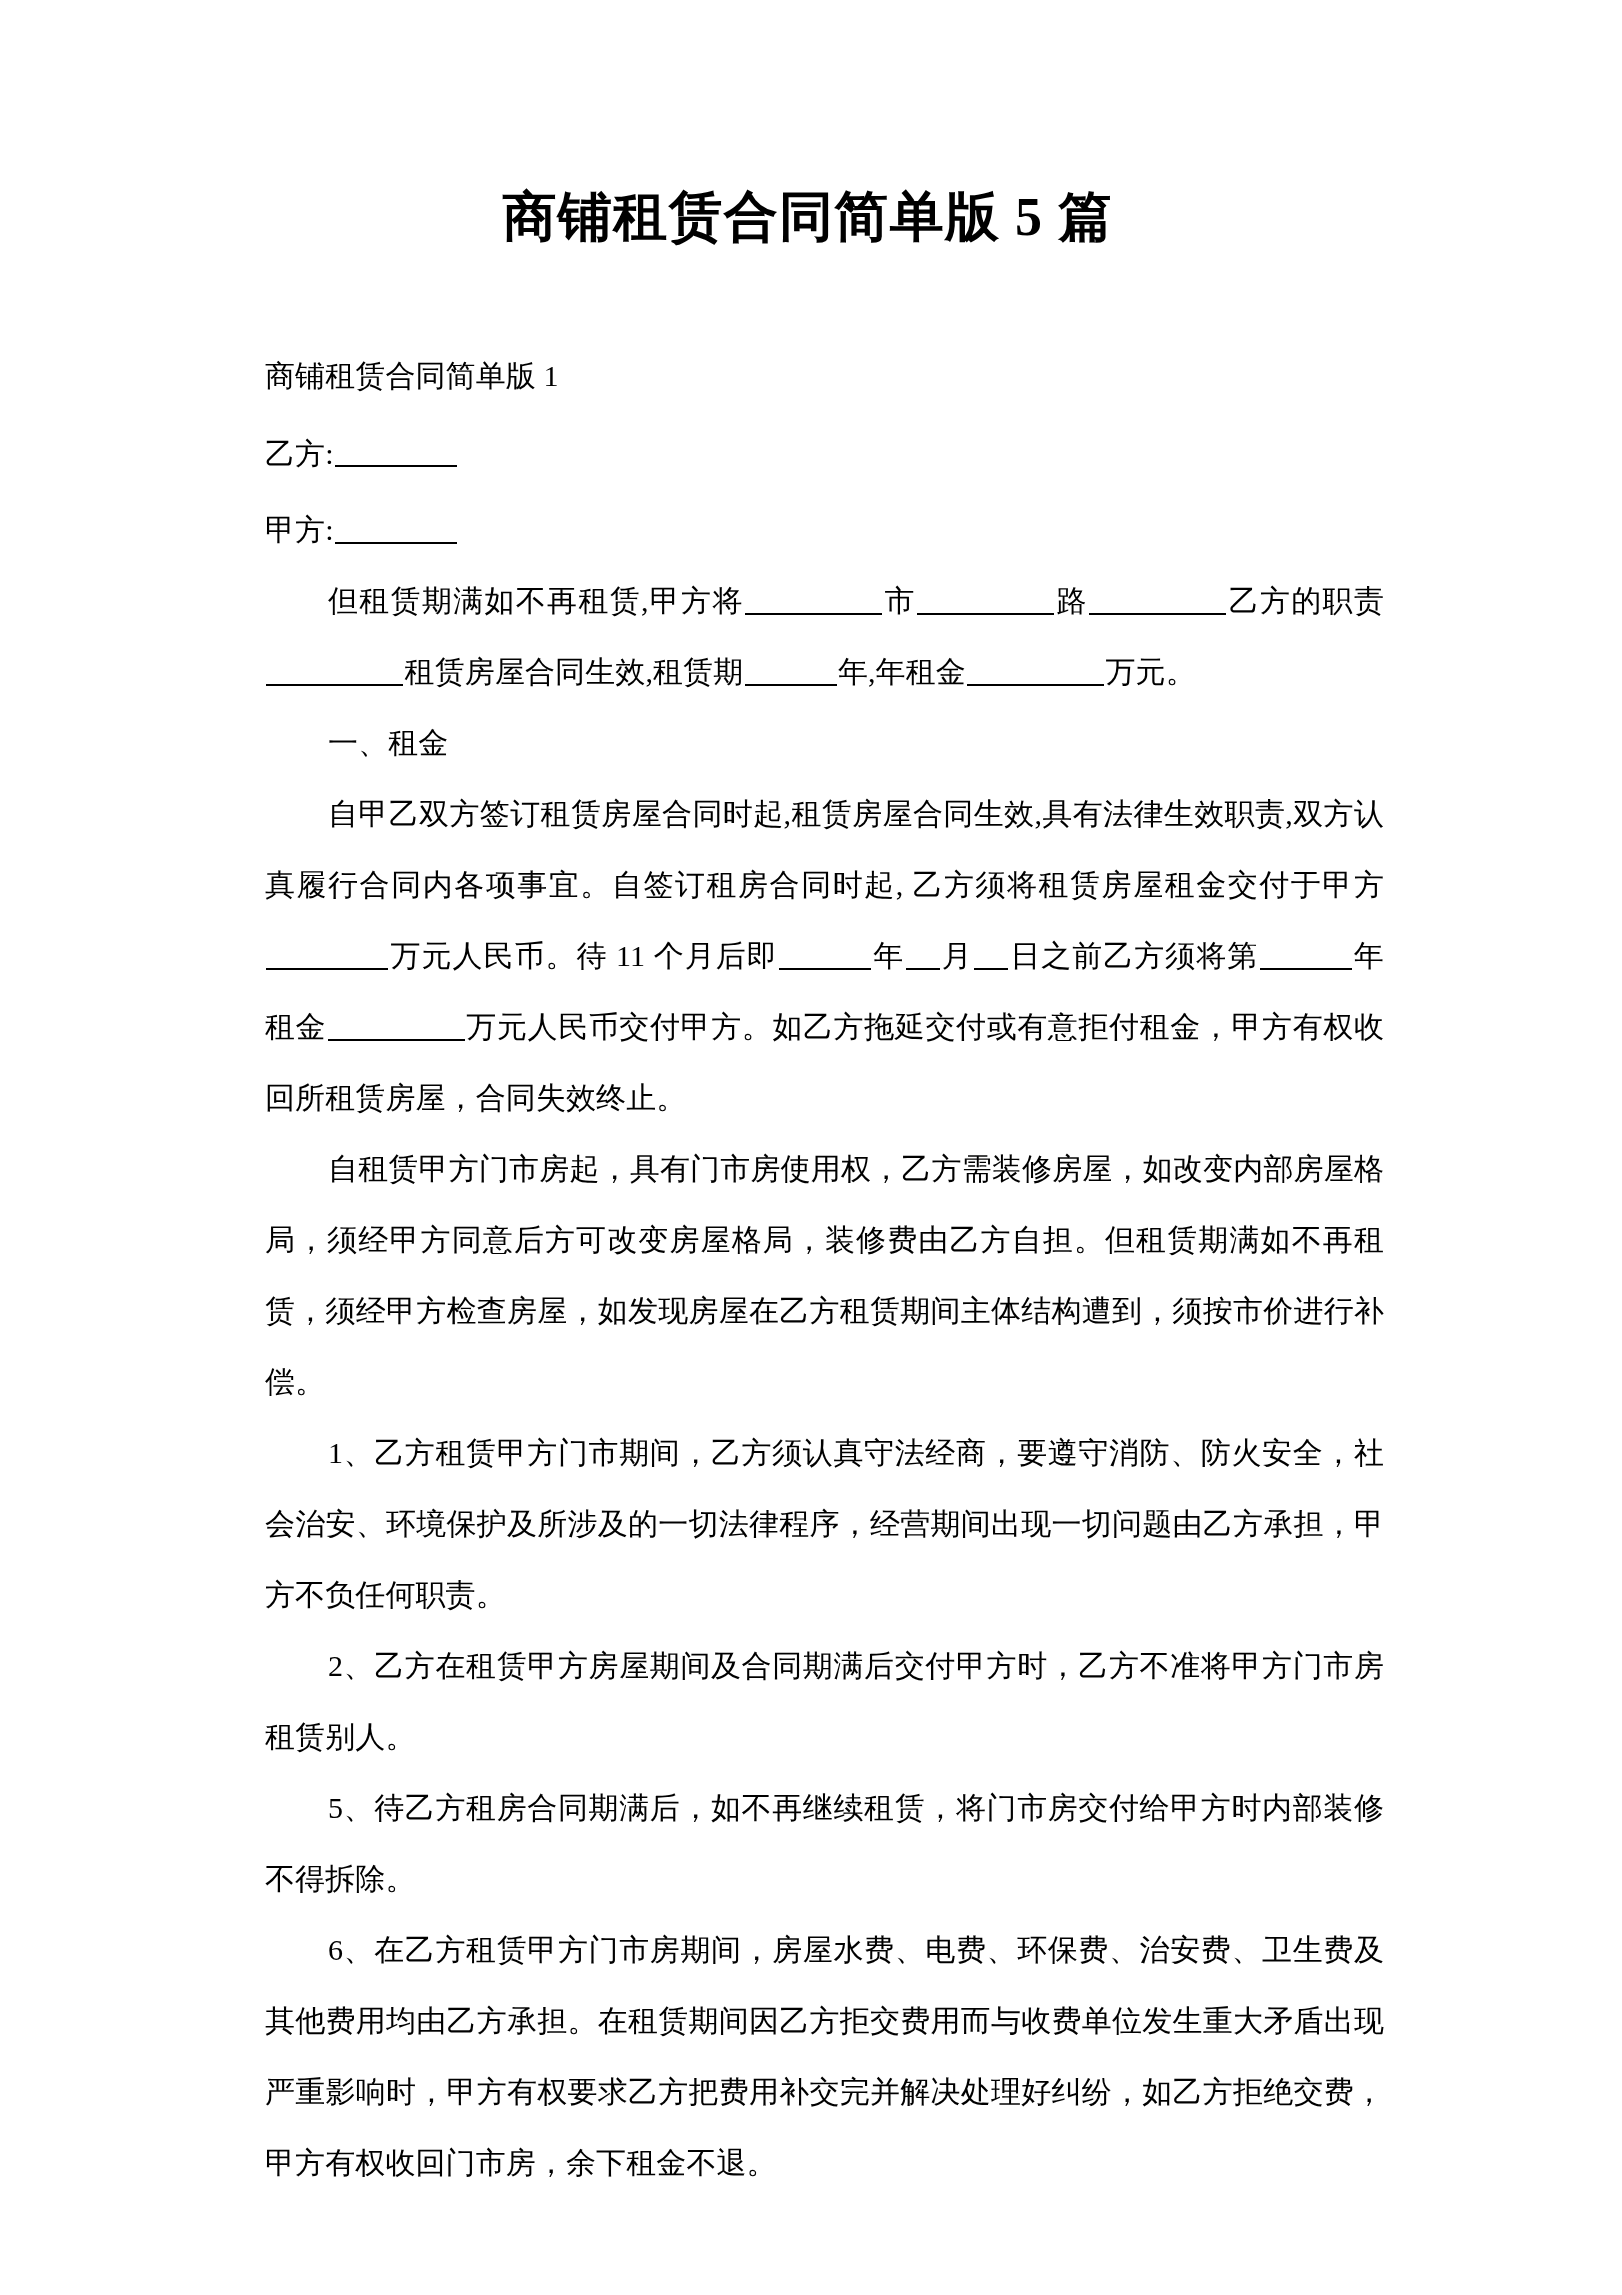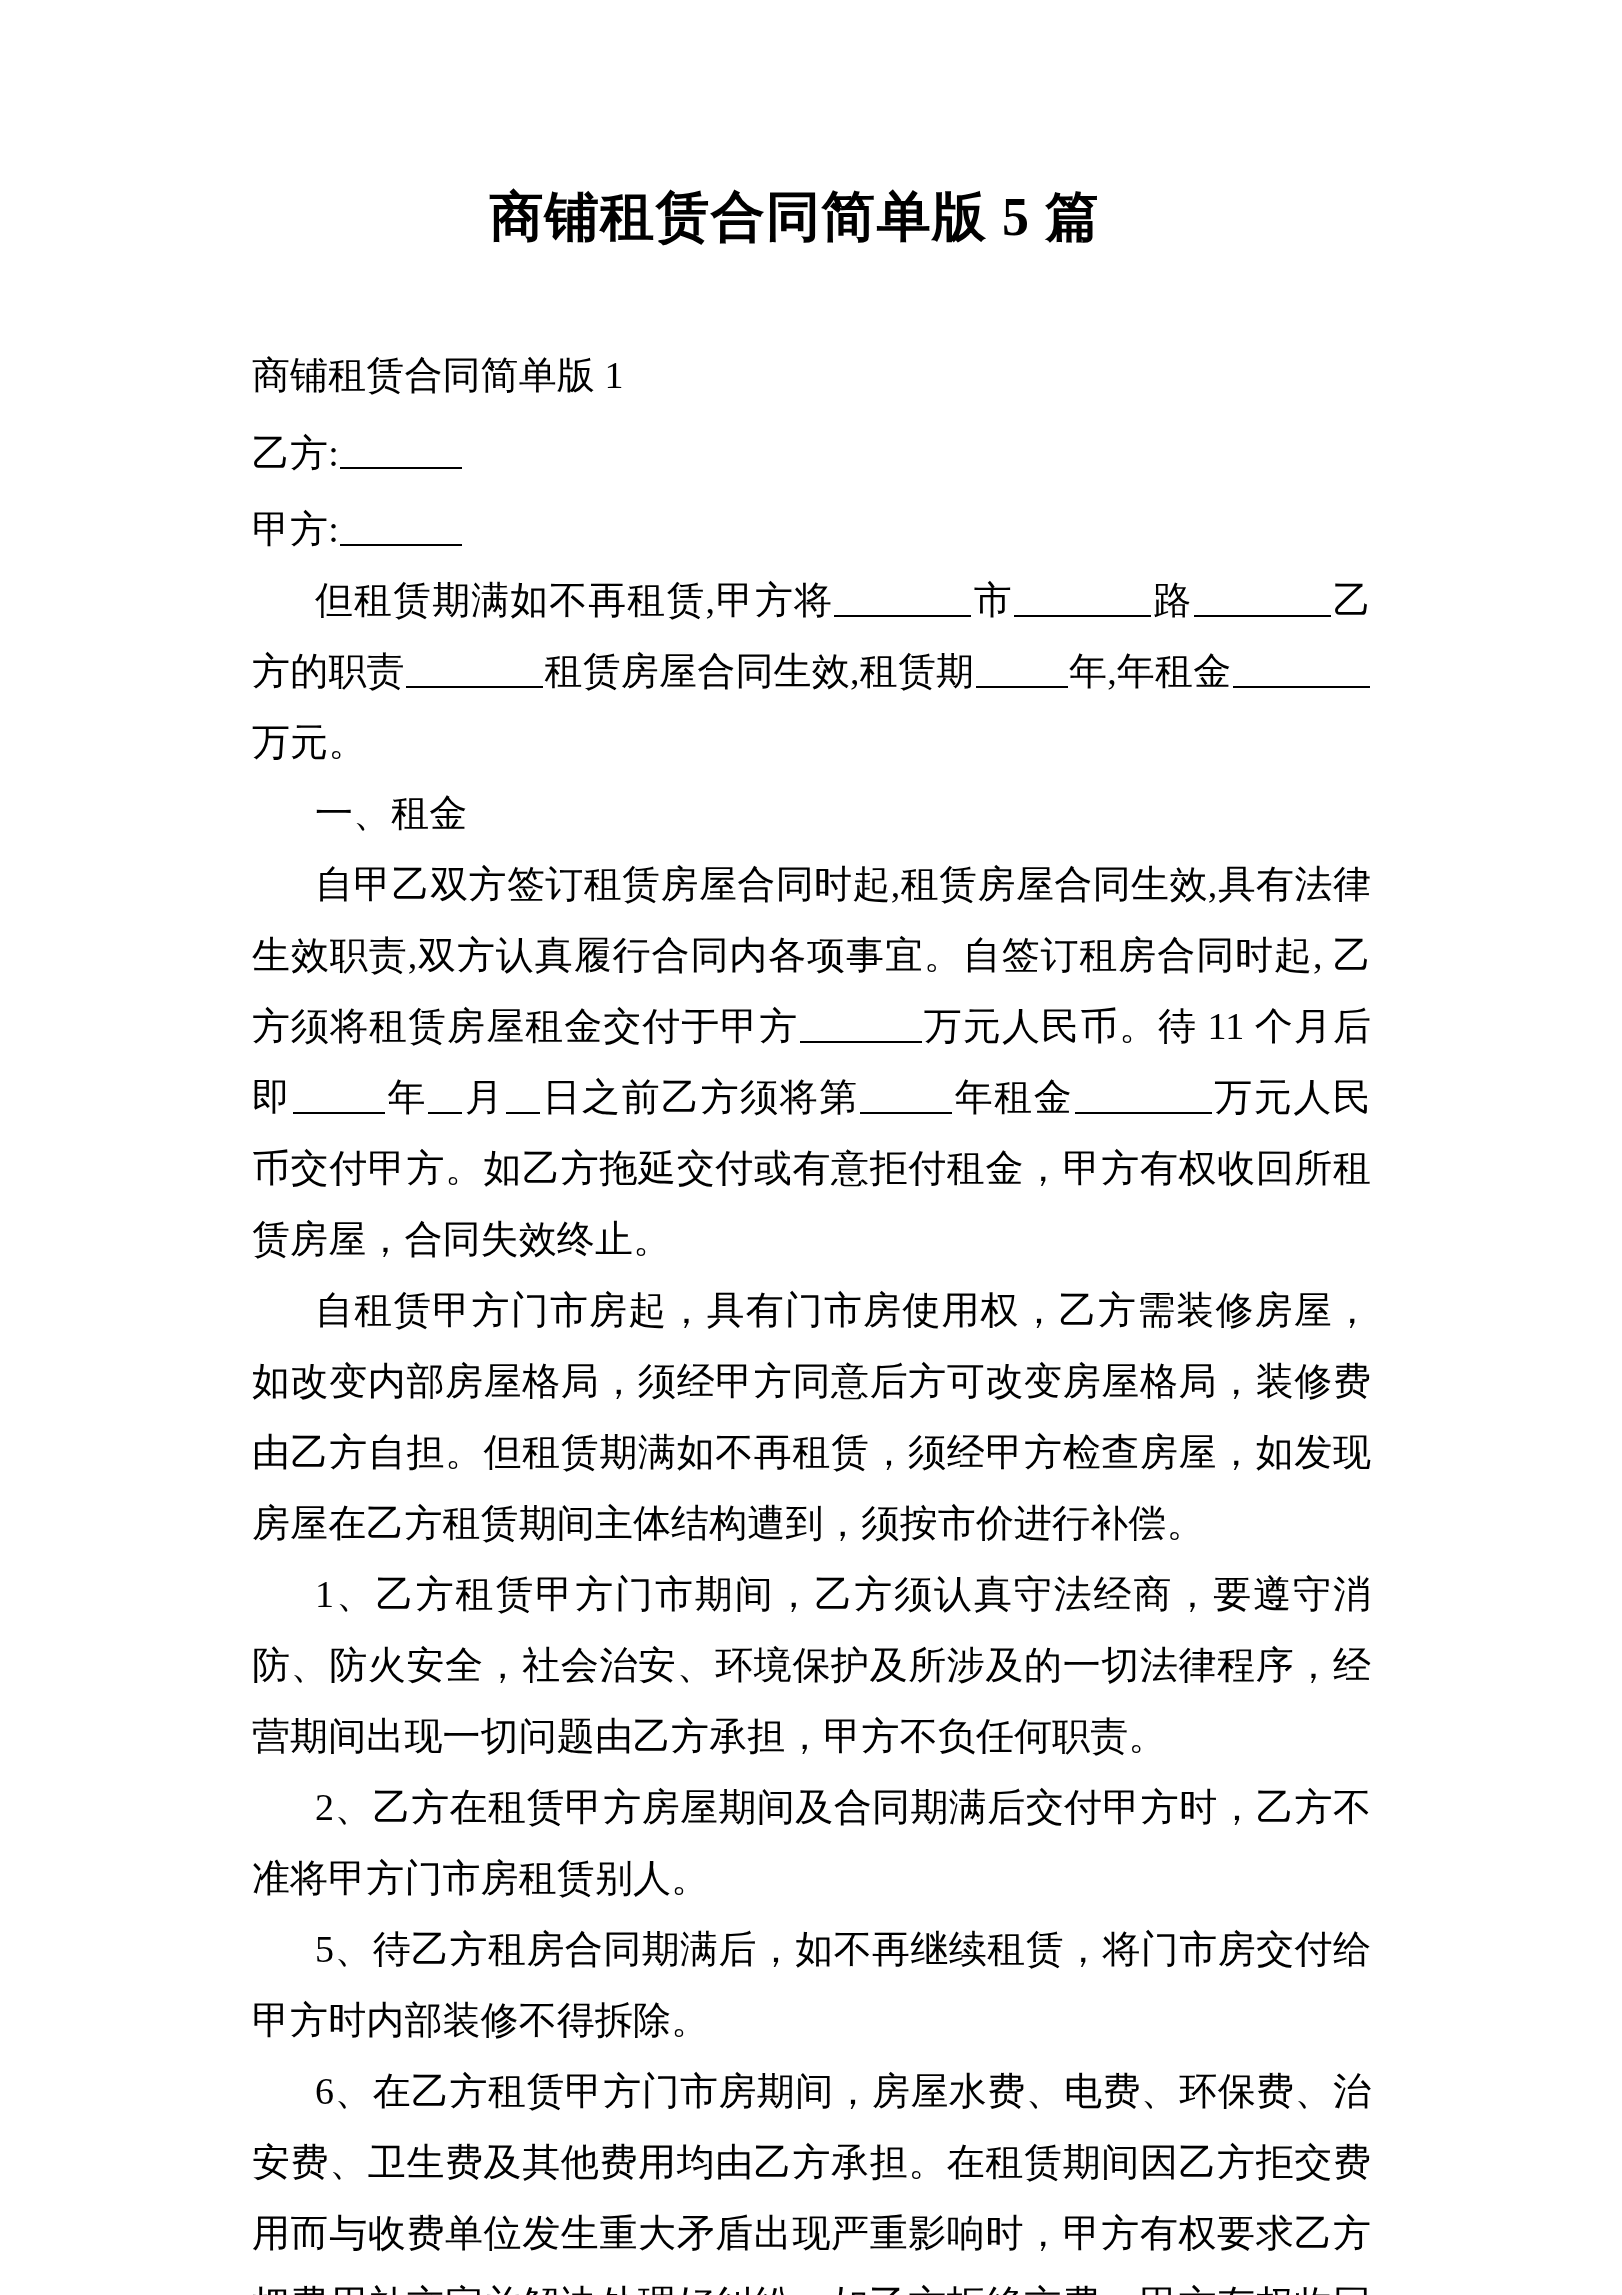--- a/index.html
+++ b/index.html
@@ -17,20 +17,21 @@
   }
 
   .page {
     position: relative;
     box-sizing: border-box;
     width: 1590px;
     height: 2295px;
     padding: 0;
     background: #ffffff;
     overflow: hidden;
+    margin-left: 13px;
   }
 
   
   .doc-title {
     margin: 0;
     padding: 0;
     position: absolute;
     left: 0;
     right: 0;
     top: 188px;
@@ -45,21 +46,21 @@
   
   .body-block {
     position: absolute;
     left: 252px;
     top: 340px;
     width: 1119px;
   }
 
   .para {
     margin: 0;
-    font-size: 38px;
+    font-size: 30px;
     line-height: 71px;
     text-align: justify;
     text-justify: inter-ideograph;
     letter-spacing: 0.1px;
     word-break: break-all;
     font-family: "Liberation Serif", "DejaVu Serif", serif;
   }
 
   .para.indent {
     text-indent: 63px;

